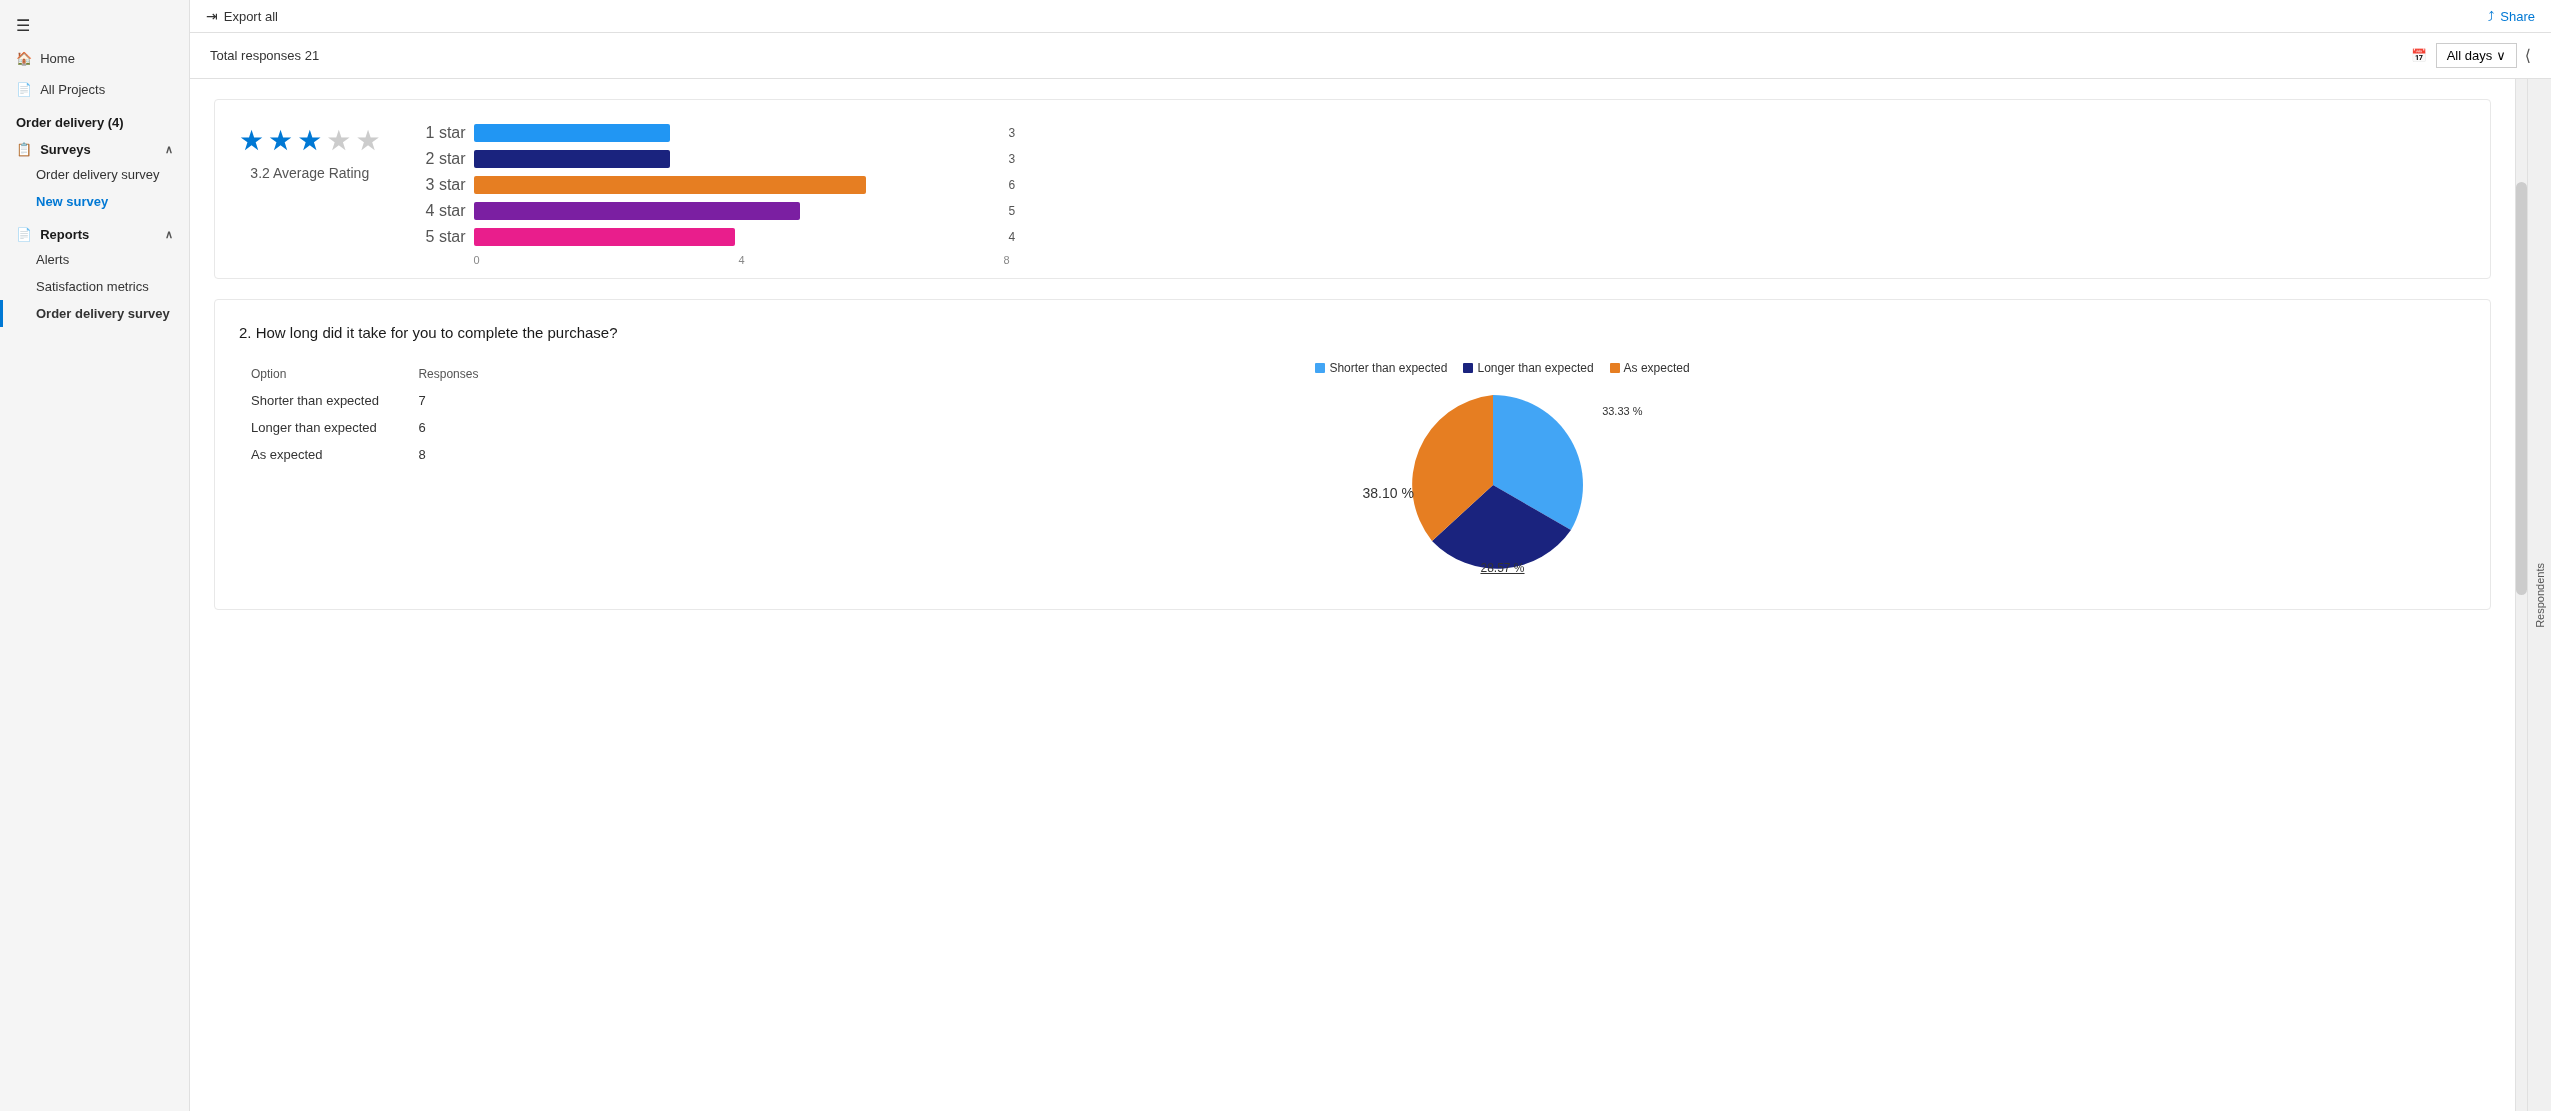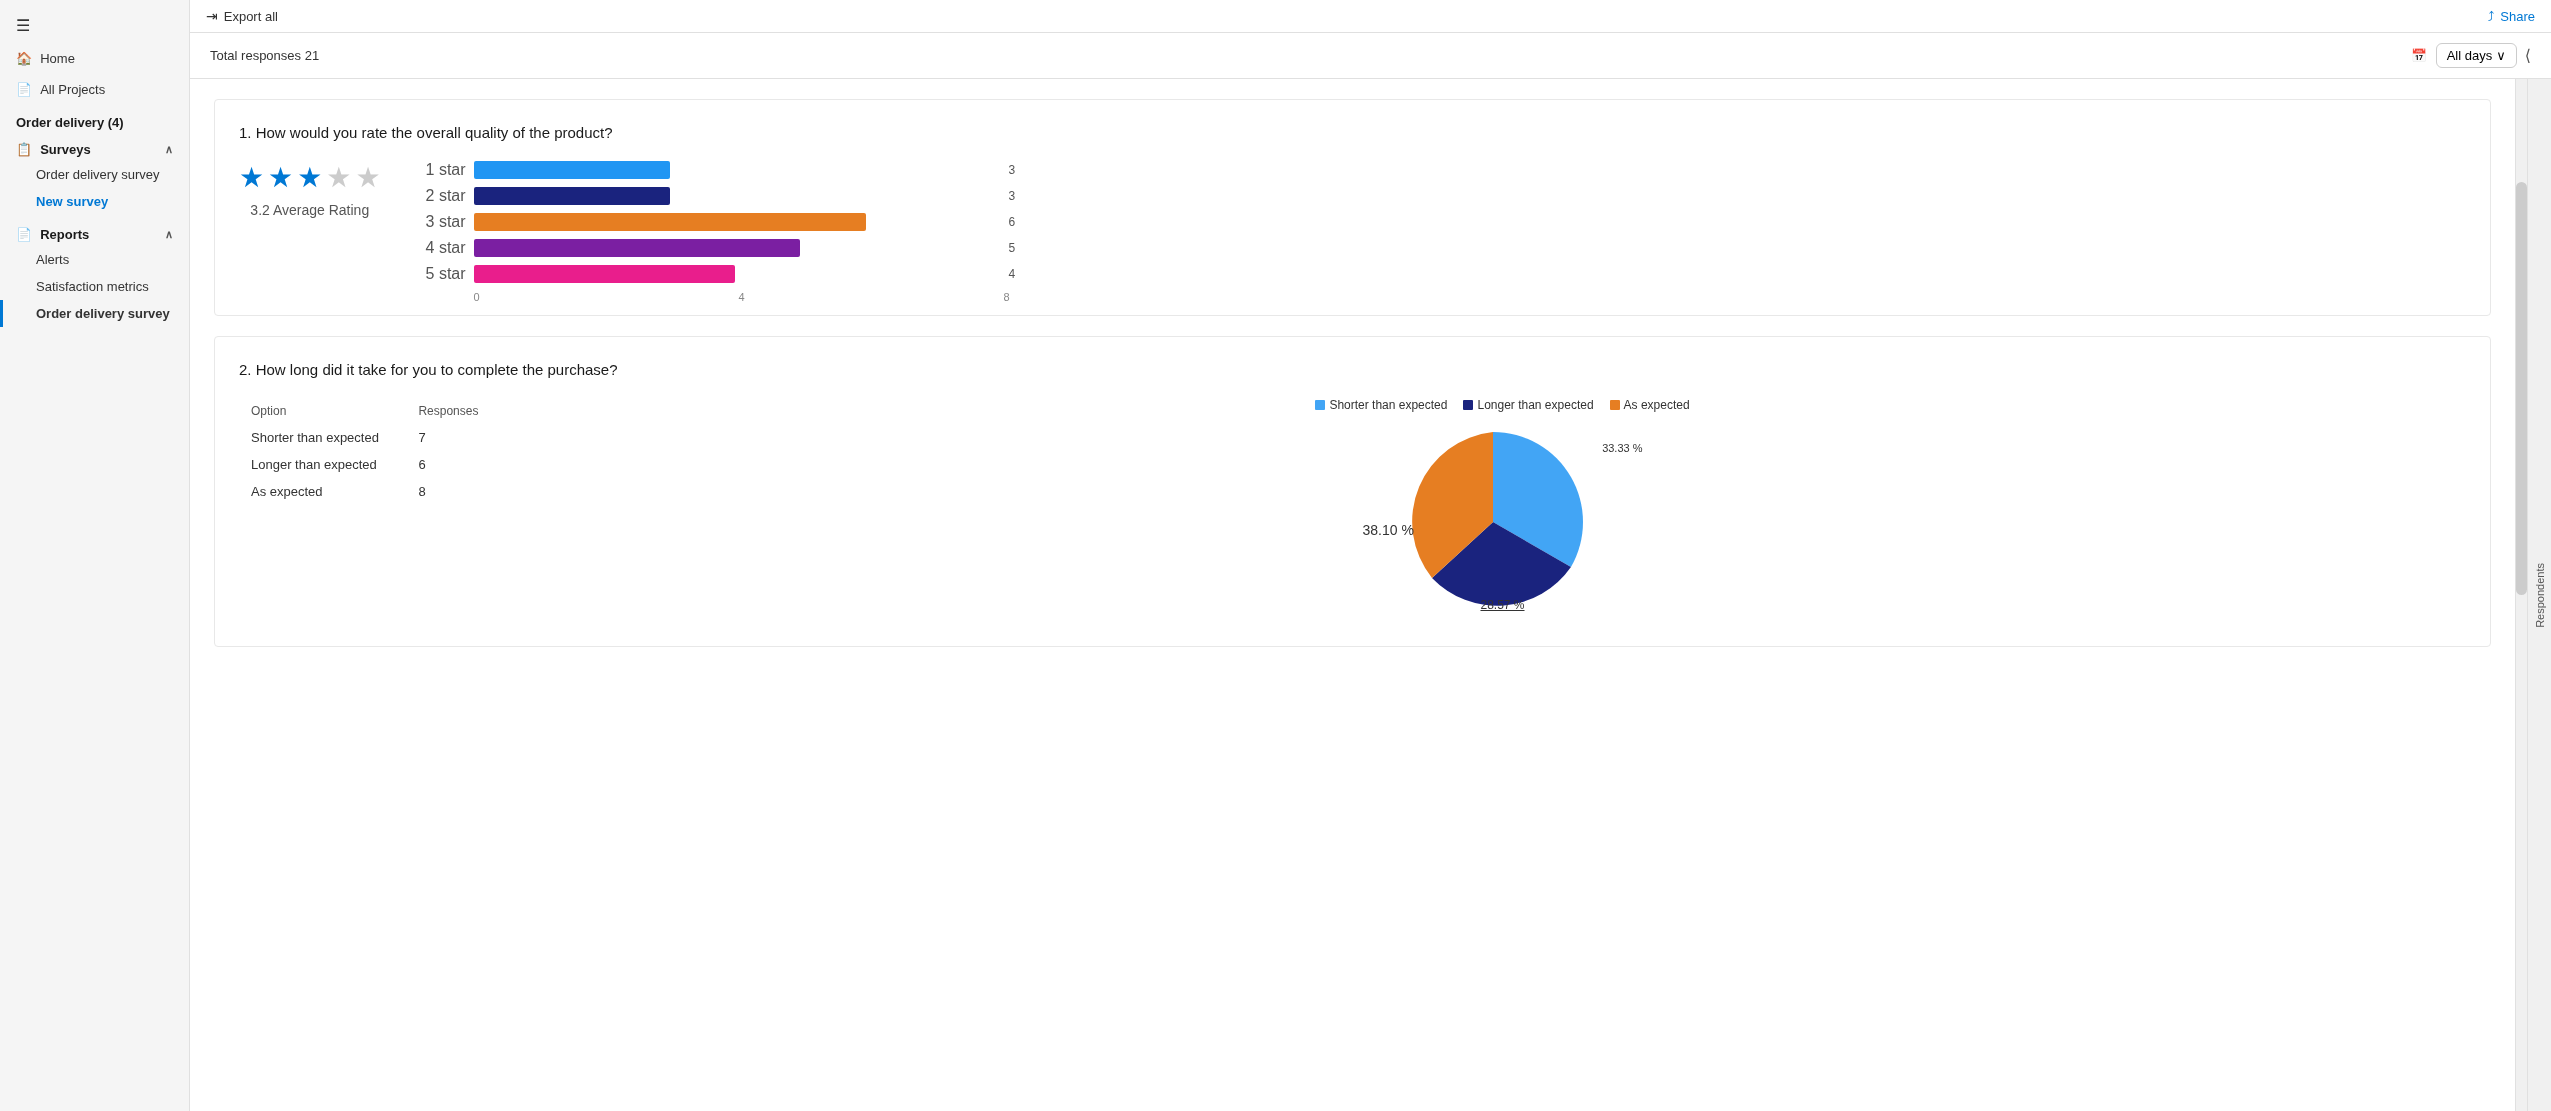--- a/index.html
+++ b/index.html
@@ -107,21 +107,21 @@
       border-bottom: 1px solid #e0e0e0;
       background: #fff;
     }
     .filter-btn {
       display: flex;
       align-items: center;
       gap: 4px;
       cursor: pointer;
       border: 1px solid #ccc;
       padding: 4px 10px;
-      border-radius: 6px;
+      border-radius: 0;
       background: #fff;
       font-size: 13px;
     }
 
     .content-area {
       flex: 1;
       overflow-y: auto;
       padding: 20px 24px;
       background: #fff;
       position: relative;
@@ -307,21 +307,20 @@
       </button>
       <span style="cursor:pointer; font-size:16px; color:#555;">⟨</span>
     </div>
   </div>
 
   <div style="display:flex; flex:1; overflow:hidden;">
 
     <div class="content-area">
 
       <div class="question-card">
-        <div class="question-title">1. How would you rate the overall quality of the product?</div>
         <div class="stars-section">
 
           <div class="star-display">
             <div class="stars-row">
               <span class="star filled">★</span>
               <span class="star filled">★</span>
               <span class="star filled">★</span>
               <span class="star empty">★</span>
               <span class="star empty">★</span>
             </div>

